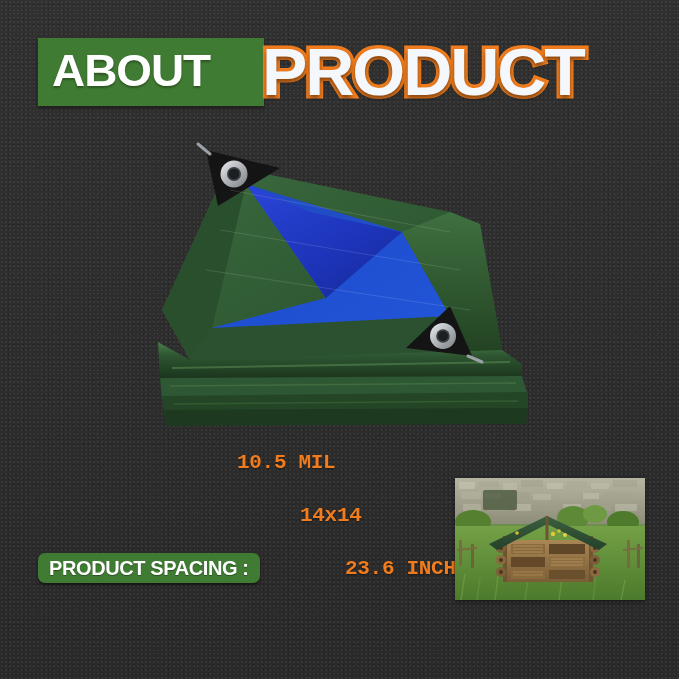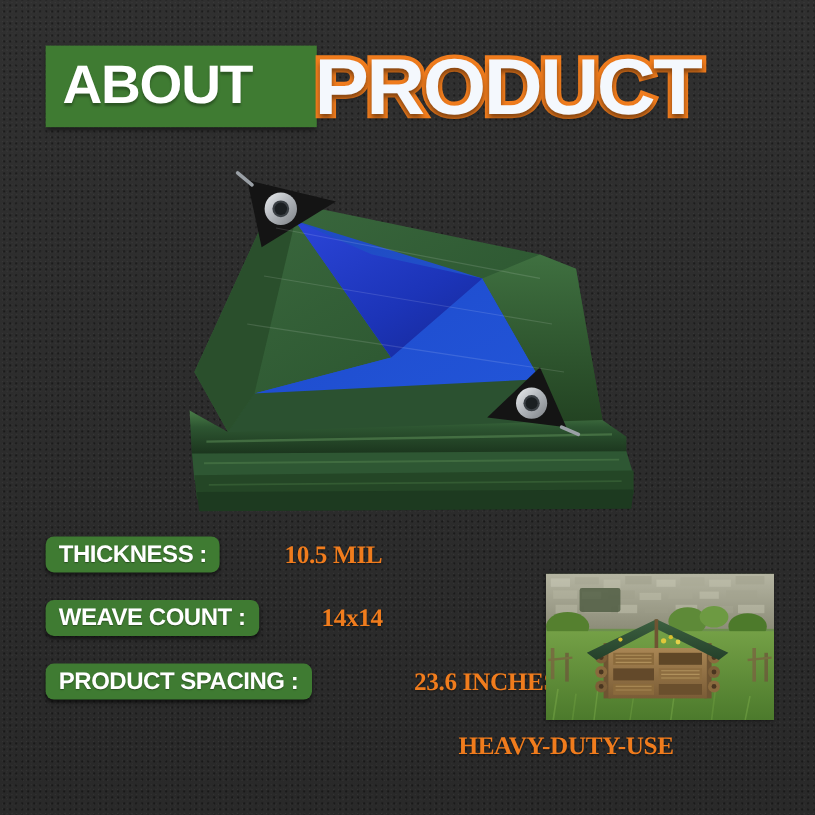--- a/index.html
+++ b/index.html
@@ -65,21 +65,21 @@
     color:#ffffff;font-size:20px;font-weight:bold;
     letter-spacing:-0.4px;white-space:nowrap;
     font-family:"Liberation Sans", sans-serif;
     transform:scaleX(1.0);
     text-shadow:0 1px 1px rgba(0,0,0,.35);
   }
   .spec-value{
     position:absolute;top:1px;
     color:#f07c1d;font-size:21px;font-weight:bold;
     letter-spacing:-0.3px;white-space:nowrap;line-height:29px;
-    font-family:Liberation Serif, serif;
+    font-family:Liberation Mono, monospace;
     text-shadow:0 1px 2px rgba(0,0,0,.45);
   }
 
   
   .scenario-photo{
     position:absolute;left:455px;top:478px;width:190px;height:122px;
     overflow:hidden;box-shadow:0 1px 4px rgba(0,0,0,.6);
   }
   .scenario-svg{display:block;width:190px;height:122px;}
 </style>
@@ -171,42 +171,35 @@
         <path d="M 80 70 L 300 112" stroke="#ffffff" stroke-width="1"></path>
         <path d="M 70 110 L 310 150" stroke="#ffffff" stroke-width="1"></path>
         <path d="M 56 150 L 320 190" stroke="#ffffff" stroke-width="1"></path>
       </g>
     </svg>
   </div>
 
   <div class="specs">
 
     <div class="spec-row">
-      <div class="badge">
-        <span class="badge-label">THICKNESS :</span>
-      </div>
       <div class="spec-value" style="left:199px">10.5 MIL</div>
     </div>
 
     <div class="spec-row">
-      <div class="badge">
-        <span class="badge-label">WEAVE COUNT :</span>
-      </div>
-      <div class="spec-value" style="left:230px">14x14</div>
+      <div class="spec-value" style="left:262px">14x14</div>
     </div>
 
     <div class="spec-row">
       <div class="badge">
         <span class="badge-label">PRODUCT SPACING :</span>
       </div>
       <div class="spec-value" style="left:307px">23.6 INCHES</div>
     </div>
 
     <div class="spec-row">
-      <div class="spec-value" style="left:344px">HEAVY-DUTY-USE</div>
     </div>
 
   </div>
 
   <div class="scenario-photo">
     <svg class="scenario-svg" viewBox="0 0 190 122">
       <defs>
         <linearGradient id="sWall" x1="0" y1="0" x2="0" y2="1">
           <stop offset="0%" stop-color="#b5b5a2"></stop>
           <stop offset="100%" stop-color="#8d8d79"></stop>

